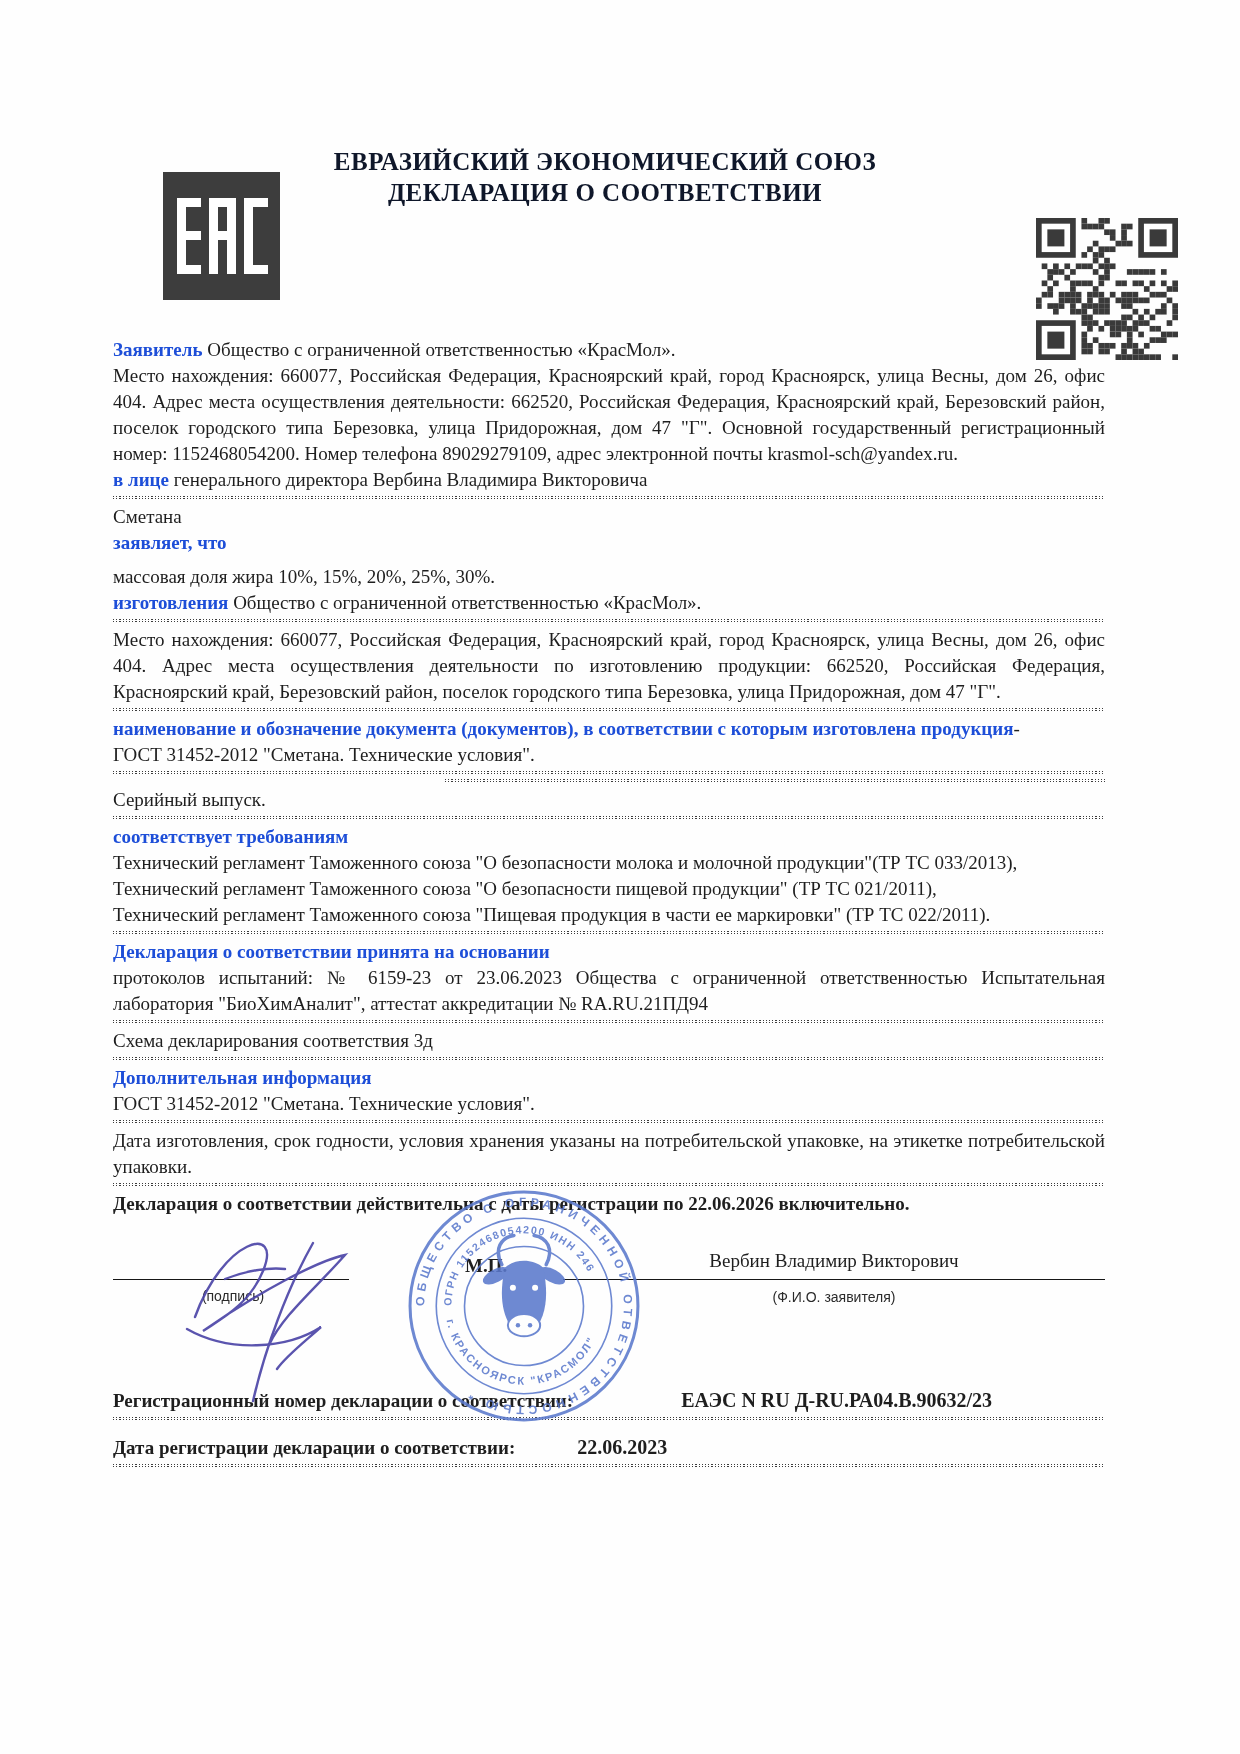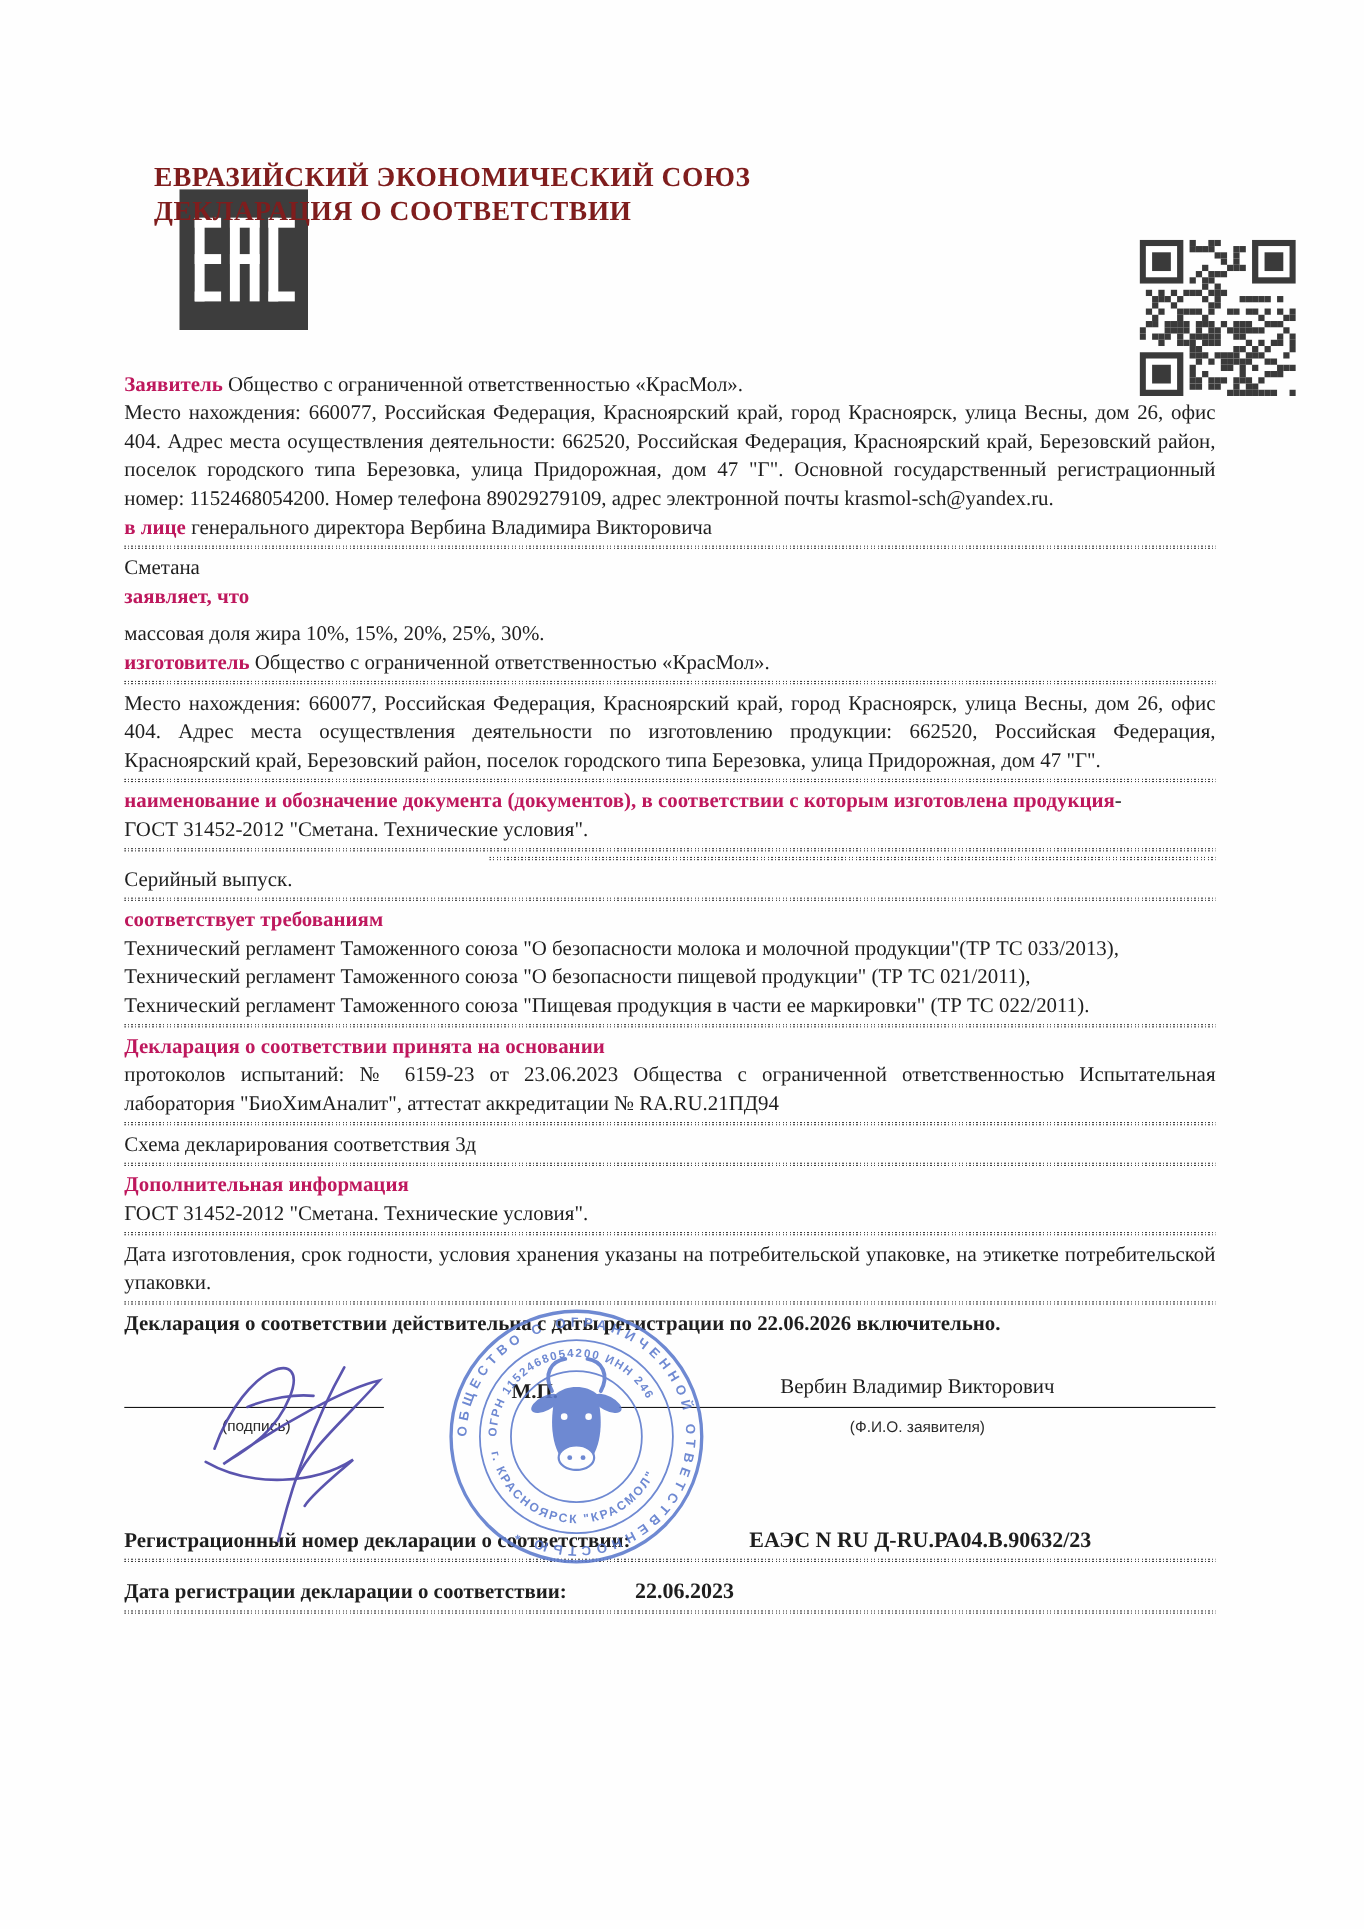--- a/index.html
+++ b/index.html
@@ -9,29 +9,29 @@
     margin:0 auto;
     background:#fefefe;
     font-family:"Liberation Serif","DejaVu Serif",serif;
     color:#1e1e1e;
     overflow:hidden;
   }
   
   .eac-logo{position:absolute;left:163px;top:172px;width:117px;height:128px;}
   .doc-title{
     position:absolute;left:140px;right:170px;top:146px;
-    font-weight:bold;font-size:25px;line-height:31px;
-    color:#7f1d1d;letter-spacing:.5px;
+    text-align:center;font-weight:bold;font-size:25px;line-height:31px;
+    color:#0f172a;letter-spacing:.5px;
   }
   .qr{position:absolute;left:1036px;top:218px;width:142px;height:142px;}
   
   .content{position:absolute;left:113px;top:337px;width:992px;font-size:19px;line-height:26px;}
   .content p{margin:0;padding:0;}
   .just{text-align:justify;}
-  b{font-weight:bold;color:#be185d;}
+  b{font-weight:bold;color:#1d4ed8;}
   .sep{
     height:3px;margin:3px 0 5px 0;
     background-image:
       repeating-linear-gradient(90deg,#3c3c3c 0 1.3px,transparent 1.3px 3.2px),
       repeating-linear-gradient(90deg,#3c3c3c 0 1.3px,transparent 1.3px 3.2px);
     background-size:100% 1px,100% 1px;
     background-position:0 0,0 2px;
     background-repeat:no-repeat;
   }
   .sep.partial{margin-left:332px;}
@@ -297,21 +297,21 @@
 
     <p class="just">Место нахождения: 660077, Российская Федерация, Красноярский край, город Красноярск, улица Весны, дом 26, офис 404. Адрес места осуществления деятельности: 662520, Российская Федерация, Красноярский край, Березовский район, поселок городского типа Березовка, улица Придорожная, дом 47 "Г". Основной государственный регистрационный номер: 1152468054200. Номер телефона 89029279109, адрес электронной почты krasmol-sch@yandex.ru.</p>
 
     <p><b>в лице</b> <span>генерального директора Вербина Владимира Викторовича</span></p>
     <div class="sep"></div>
 
     <p>Сметана</p>
     <p><b>заявляет, что</b></p>
     <p class="gap-top">массовая доля жира 10%, 15%, 20%, 25%, 30%.</p>
 
-    <p><b>изготовитель</b> <span>Общество с ограниченной ответственностью «КрасМол».</span></p>
+    <p><b>изготовления</b> <span>Общество с ограниченной ответственностью «КрасМол».</span></p>
     <div class="sep"></div>
 
     <p class="just">Место нахождения: 660077, Российская Федерация, Красноярский край, город Красноярск, улица Весны, дом 26, офис 404. Адрес места осуществления деятельности по изготовлению продукции: 662520, Российская Федерация, Красноярский край, Березовский район, поселок городского типа Березовка, улица Придорожная, дом 47 "Г".</p>
     <div class="sep"></div>
 
     <p class="label-row">
         <b>наименование и обозначение документа (документов), в соответствии с которым изготовлена продукция</b>
         <span>-</span>
       </p>
     <p>ГОСТ 31452-2012  "Сметана. Технические условия".</p>

